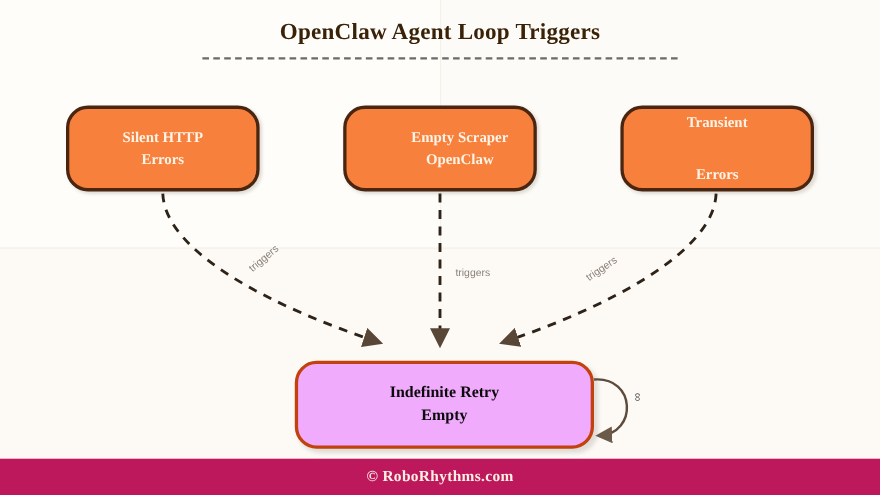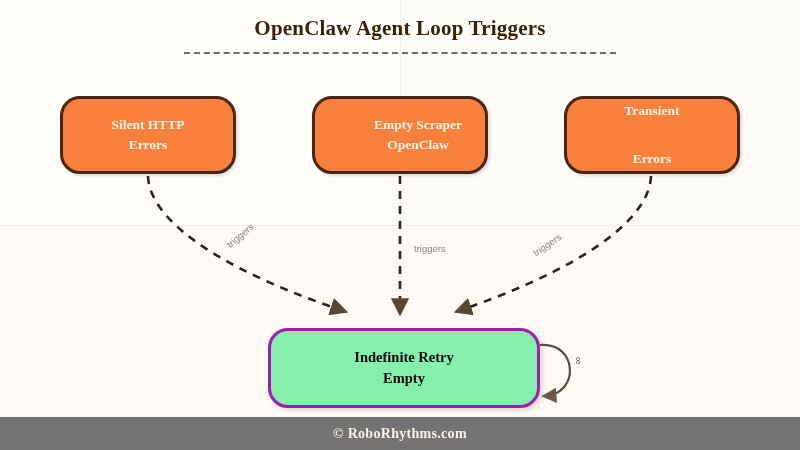--- a/index.html
+++ b/index.html
@@ -103,22 +103,22 @@
   }
   #node-silent-http  { left: 60px;  top: 96px; }
   #node-empty-scraper{ left: 312px; top: 96px; padding-left: 36px; }
   #node-transient    { left: 564px; top: 96px; gap: 28px; }
 
   .node-loop {
     left: 268px;
     top: 328px;
     width: 272px;
     height: 80px;
-    background: #86efac;
-    border: 3px solid #a21caf;
+    background: #f0abfc;
+    border: 3px solid #c2410c;
     color: #0a0a0a;
     font-size: 14.5px;
     font-weight: bold;
     box-shadow: 3px 3px 4px rgba(120,110,100,0.22);
   }
   .node-line { display: block; }
 
   
   .edge-label {
     position: absolute;
@@ -141,21 +141,21 @@
     font-family: "Liberation Sans", sans-serif;
     transform: rotate(90deg);
     transform-origin: center center;
   }
 
   
   .footer {
     position: absolute;
     left: 0; top: 417px;
     width: 800px; height: 33px;
-    background: #737373;
+    background: #be185d;
     display: flex;
     align-items: center;
     justify-content: center;
     color: #fdf0e2;
     font-size: 14px;
     font-weight: bold;
     letter-spacing: 0.3px;
   }
 </style>
 </head>

